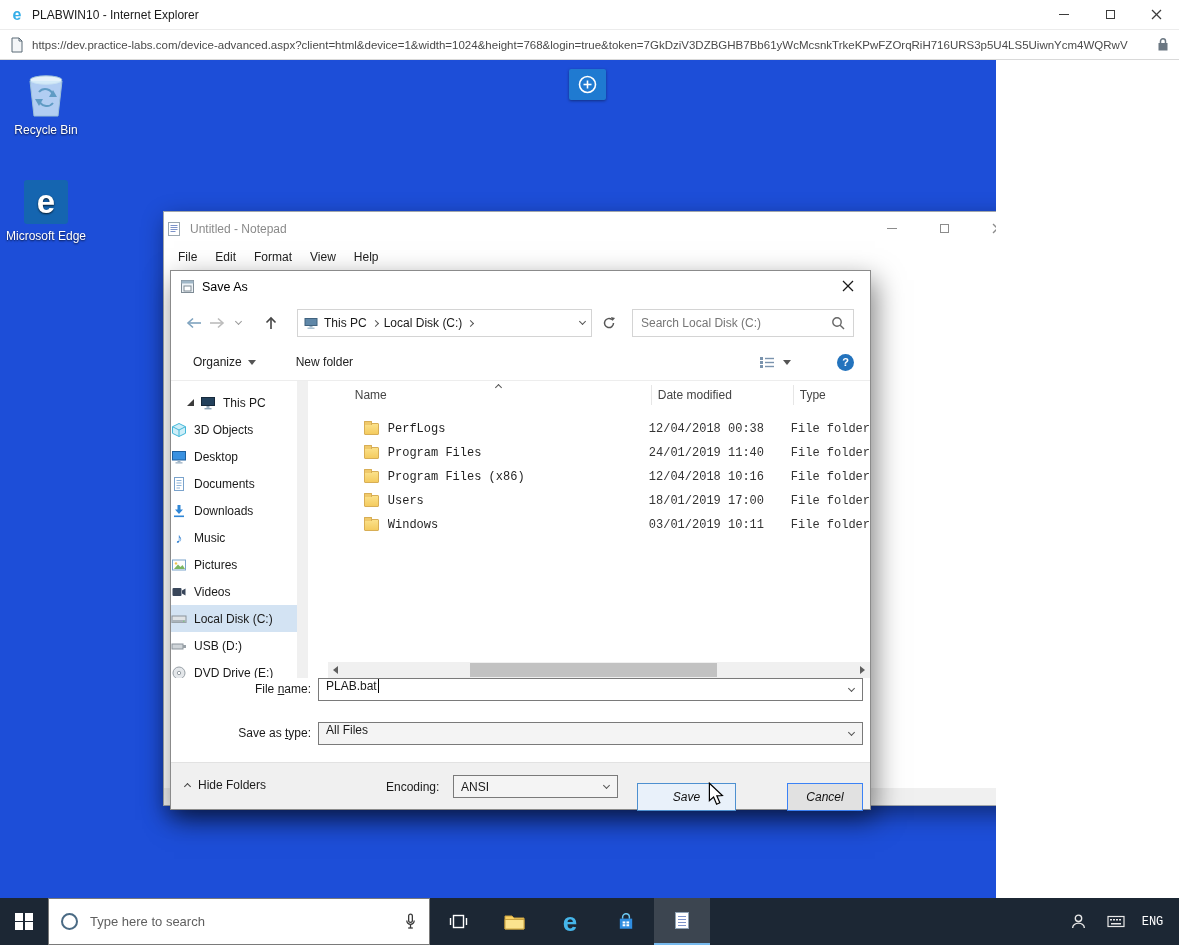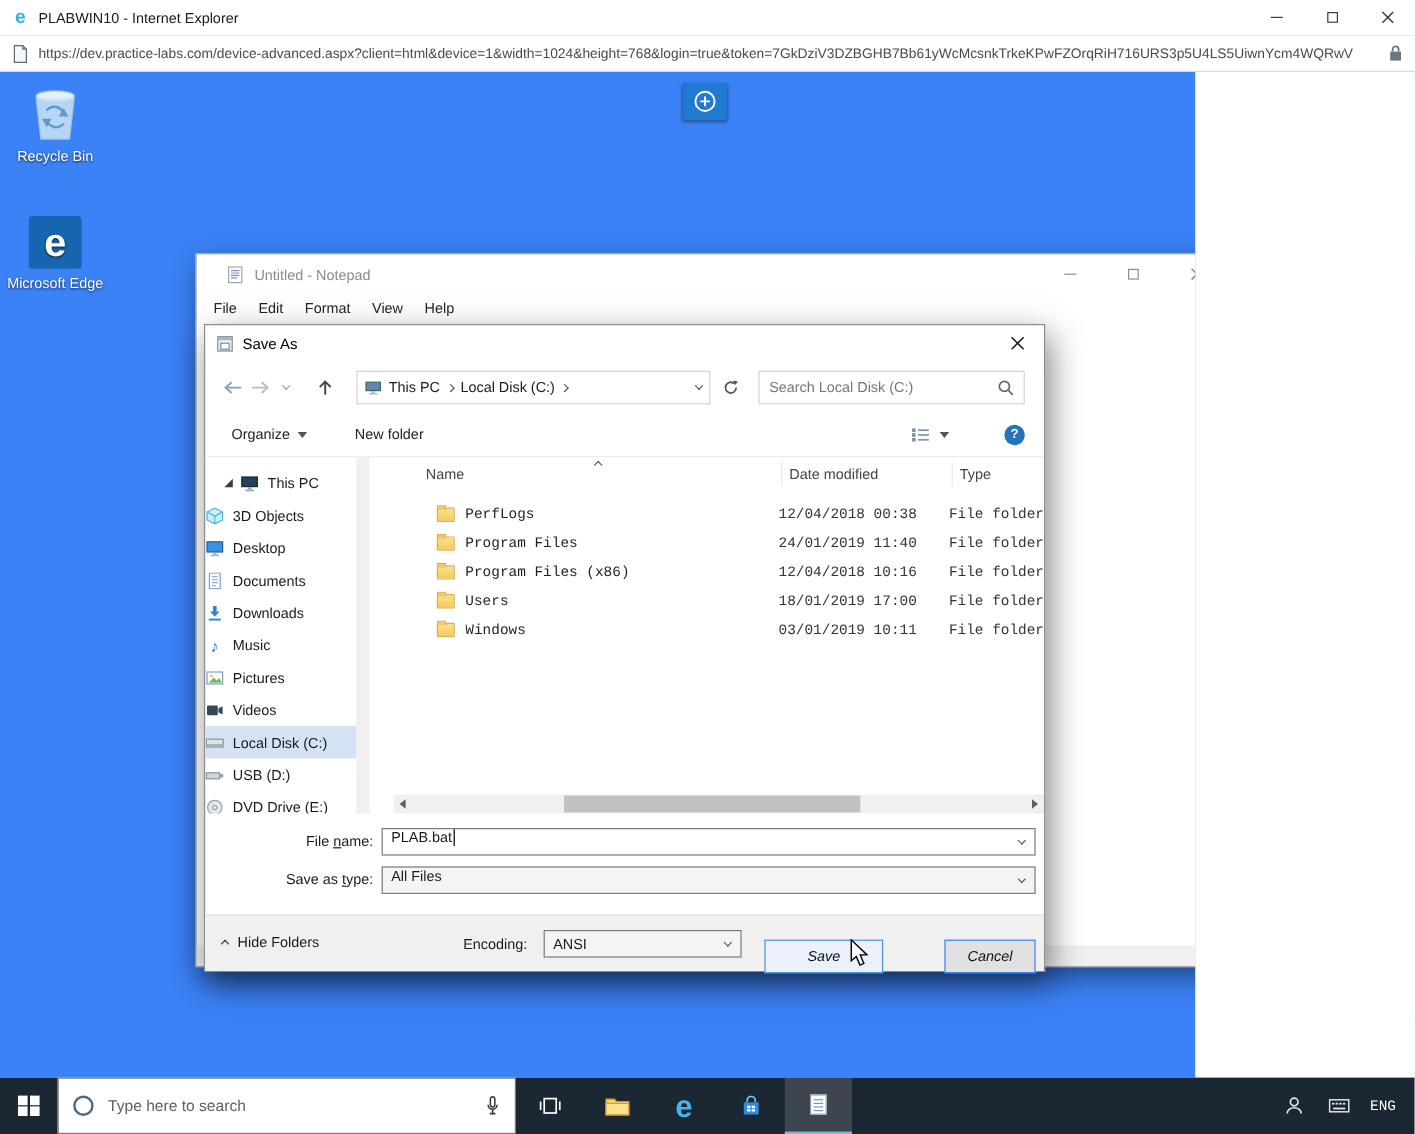--- a/index.html
+++ b/index.html
@@ -12,30 +12,30 @@
   .ie-letter{font-size:16px;font-weight:bold;color:#35aee8;width:18px;text-align:center;}
   .b-title{font-size:12px;color:#1b1b1b;margin-left:6px;}
   .b-btns{margin-left:auto;display:flex;height:30px;}
   .b-btn{width:46px;height:30px;display:flex;align-items:center;justify-content:center;}
   .g-min{width:10px;height:1px;background:#3c3c3c;}
   .g-max{width:9px;height:9px;border:1px solid #3c3c3c;}
   .b-urlbar{position:absolute;left:0;top:30px;width:1179px;height:30px;background:#fff;border-bottom:1px solid #d9d9d9;display:flex;align-items:center;padding:0 10px;gap:8px;}
   .url-text{font-size:11.5px;color:#4a4a4a;white-space:nowrap;overflow:hidden;flex:1;}
 
   
-  .desktop{position:absolute;left:0;top:60px;width:996px;height:838px;background:#3b82f6;overflow:hidden;}
+  .desktop{position:absolute;left:0;top:60px;width:996px;height:838px;background:#1d4ed8;overflow:hidden;}
   .dicon{position:absolute;width:84px;display:flex;flex-direction:column;align-items:center;gap:5px;color:#fff;font-size:12px;text-align:center;text-shadow:0 1px 2px rgba(0,0,0,.75);}
   .dicon.recycle{left:4px;top:12px;}
   .dicon.edge{left:4px;top:120px;}
   .edge-tile{width:44px;height:44px;background:#1565b0;border-radius:3px;display:flex;align-items:center;justify-content:center;color:#fff;font-size:33px;font-weight:bold;}
   .plus-btn{position:absolute;left:569px;top:9px;width:37px;height:31px;background:#1f7ad1;border-radius:2px;display:flex;align-items:center;justify-content:center;box-shadow:0 1px 3px rgba(0,0,0,.4);}
 
   
   .notepad{position:absolute;left:163px;top:151px;width:862px;height:595px;background:#fff;border:1px solid #a0a6ab;box-shadow:3px 8px 22px rgba(0,0,0,.45);}
-  .np-title{height:33px;display:flex;align-items:center;padding-left:24px;}
+  .np-title{height:33px;display:flex;align-items:center;padding-left:2px;}
   .np-title-text{margin-left:8px;font-size:12px;color:#8a8a8a;}
   .np-btns{margin-left:auto;display:flex;height:33px;}
   .np-btn{width:53px;height:33px;display:flex;align-items:center;justify-content:center;}
   .np-btn .g-min{background:#8c8c8c;}
   .np-btn .g-max{border-color:#8c8c8c;}
   .np-menu{height:23px;display:flex;align-items:center;padding-left:5px;font-size:12px;color:#222;}
   .np-menu-item{padding:0 9px;}
   .np-body{position:absolute;left:0;top:57px;right:0;bottom:0;background:#fff;}
   .np-vscroll{position:absolute;right:0;top:0;bottom:17px;width:17px;background:#f0f0f0;display:flex;flex-direction:column;justify-content:space-between;align-items:center;padding:5px 0;}
   .np-hscroll{position:absolute;left:0;right:17px;bottom:0;height:17px;background:#f0f0f0;display:flex;justify-content:space-between;align-items:center;padding:0 6px;}
@@ -88,21 +88,21 @@
   .ficon::before{content:"";position:absolute;top:-3px;left:-1px;width:6px;height:3px;background:#f0c96a;border:1px solid #d8ae55;border-bottom:none;border-radius:1px 1px 0 0;}
   .fc-name{margin-left:9px;width:255px;white-space:nowrap;overflow:hidden;}
   .fc-date{width:142px;padding-left:6px;color:#333;}
   .fc-type{flex:1;padding-left:6px;color:#333;white-space:nowrap;overflow:hidden;}
   .list-hscroll{position:absolute;left:0;right:0;bottom:0;height:16px;background:#f0f0f0;}
   .list-hscroll .tri-left{position:absolute;left:5px;top:4px;}
   .list-hscroll .tri-right{position:absolute;right:5px;top:4px;}
   .list-thumb{position:absolute;left:142px;top:1px;width:247px;height:14px;background:#c2c2c2;}
 
   .field-row{position:absolute;left:0;width:100%;height:23px;}
-  .row-fname{top:419px;}
+  .row-fname{top:407px;}
   .row-ftype{top:451px;}
   .f-label{position:absolute;left:0;top:4px;width:140px;text-align:right;color:#1a1a1a;}
   .mn{text-decoration:underline;}
   .combo{position:absolute;left:147px;top:0;width:545px;height:23px;border:1px solid #7a7a7a;background:#fff;display:flex;padding-left:7px;}
   .combo.gray{background:#f4f4f4;}
   .combo .chev-zone{position:absolute;right:1px;top:1px;bottom:1px;width:20px;display:flex;align-items:center;justify-content:center;}
   .caret-bar{width:1px;height:14px;background:#000;margin-left:1px;}
 
   .dlg-footer{position:absolute;left:0;bottom:0;width:100%;height:47px;background:#f0f0f0;border-top:1px solid #e2e2e2;}
   .hide-folders{position:absolute;left:14px;top:15px;display:flex;align-items:center;gap:8px;color:#1b1b1b;}

